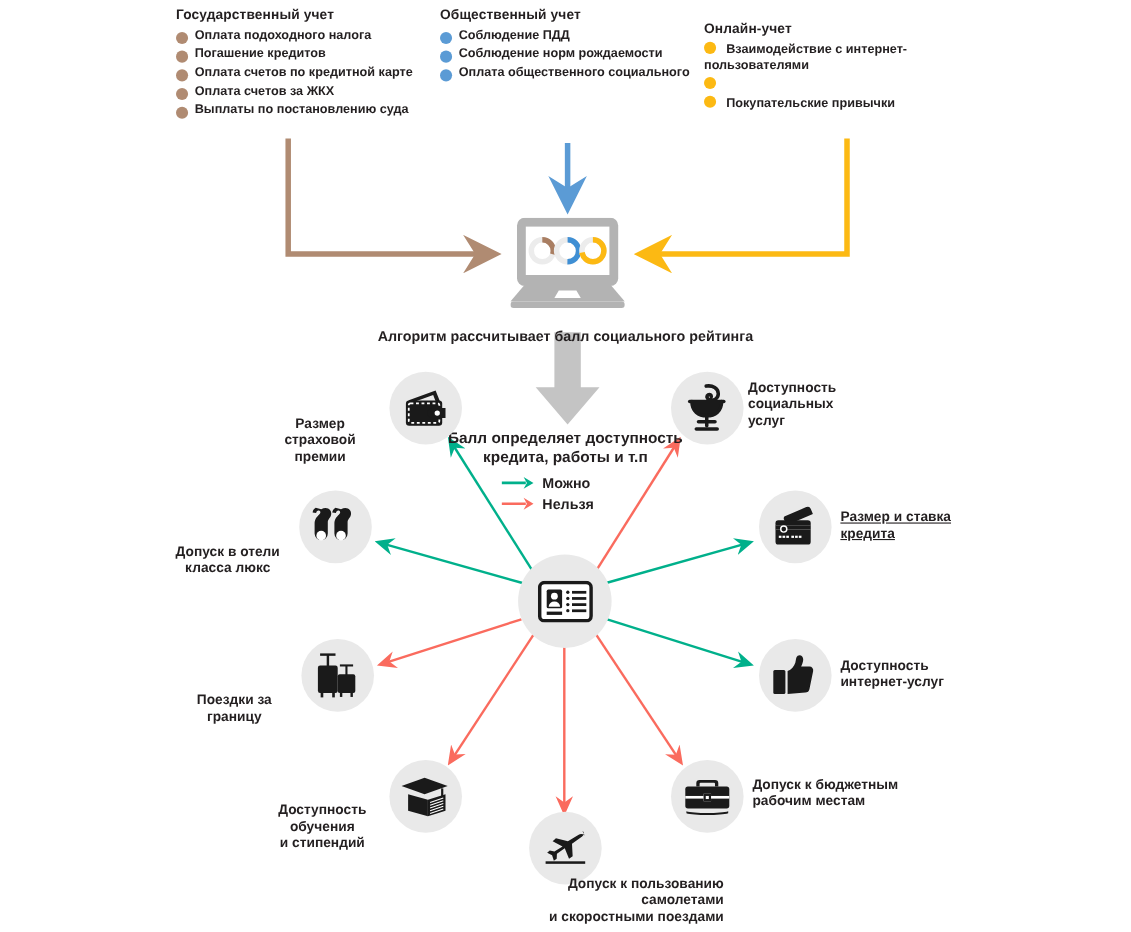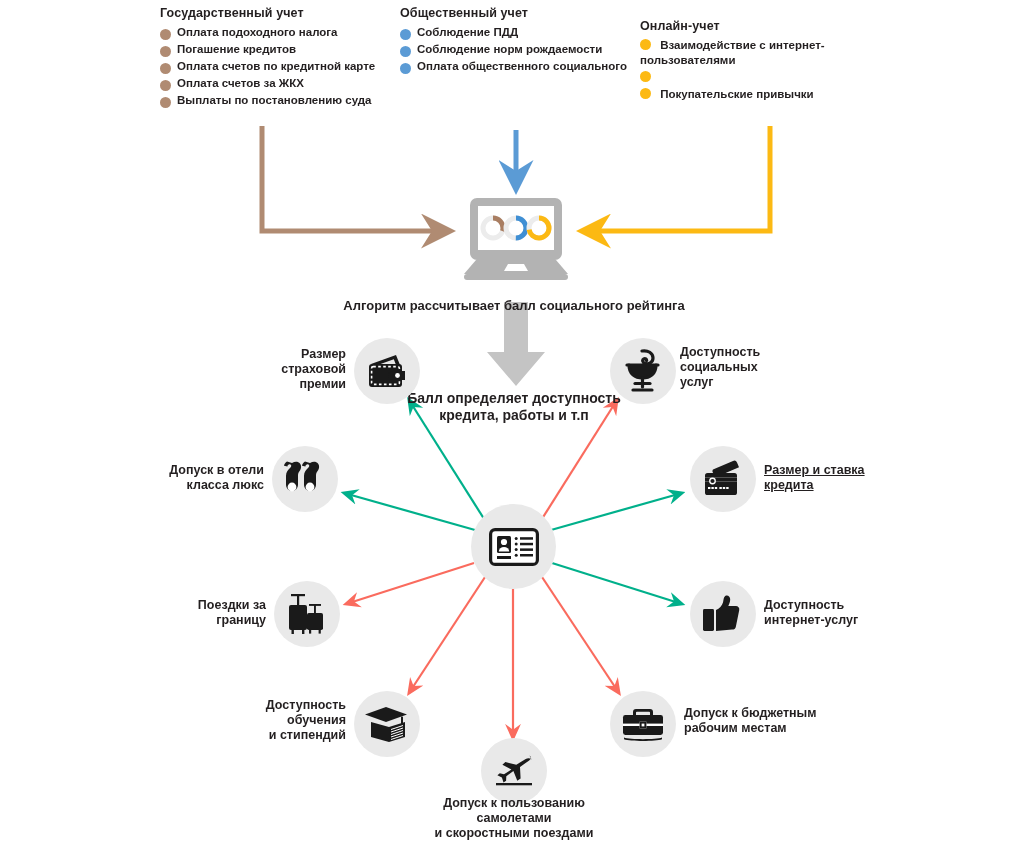--- a/index.html
+++ b/index.html
@@ -56,21 +56,21 @@
   .node{position:absolute;}
   .node-circle{
     position:absolute;border-radius:50%;background:#e9e9e9;
     display:flex;align-items:center;justify-content:center;
   }
   .node-label{
     position:absolute;font-size:12.5px;line-height:15px;
     font-weight:bold;color:#231f20;white-space:pre-line;
   }
   .node-label.right{text-align:left;}
-  .node-label.left{text-align:right;}
+  .node-label.left{text-align:center;margin-top:31px;}
   .node-label.center{text-align:center;}
   svg{display:block;}
 </style>
 </head>
 <body>
 
 <div id="stage">
 
   <svg id="wires" viewBox="0 0 1028 847">
     <defs>
@@ -192,20 +192,40 @@
       <rect x="0" y="76" width="104" height="6" rx="3" fill="#b3b3b3"></rect>
     </svg>
   </div>
 
   <div class="algo-caption">Алгоритм рассчитывает балл социального рейтинга</div>
 
   <div class="score-caption">Балл определяет
 доступность кредита,
 работы и т.п</div>
 
+  <div class="key">
+    <div class="key-row">
+      <span class="key-arrow">
+        <svg width="30" height="14" viewBox="0 0 30 14">
+          <path d="M0,7 L22,7" stroke="#00b08b" stroke-width="2.4" fill="none"></path>
+          <path d="M20,1.6 L29,7 L20,12.4 L23,7 Z" fill="#00b08b"></path>
+        </svg>
+      </span>
+      <span class="key-label">Можно</span>
+    </div>
+    <div class="key-row">
+      <span class="key-arrow">
+        <svg width="30" height="14" viewBox="0 0 30 14">
+          <path d="M0,7 L22,7" stroke="#fa6b5e" stroke-width="2.4" fill="none"></path>
+          <path d="M20,1.6 L29,7 L20,12.4 L23,7 Z" fill="#fa6b5e"></path>
+        </svg>
+      </span>
+      <span class="key-label">Нельзя</span>
+    </div>
+  </div>
 
   <div class="node">
     <div class="node-circle" style="left:471px;top:504px;width:85px;height:85px;">
       <span>
         <svg width="50" height="38" viewBox="0 0 50 38">
           <rect x="1.6" y="1.6" width="46.8" height="34.8" rx="4.5" fill="#ffffff" stroke="#1a1a1a" stroke-width="3.2"></rect>
           <rect x="8" y="8" width="14" height="17" rx="1.5" fill="#1a1a1a"></rect>
           <circle cx="15" cy="14" r="3.1" fill="#ffffff"></circle>
           <path d="M9.8,23.5 a5.2,4.6 0 0 1 10.4,0 z" fill="#ffffff"></path>
           <rect x="8" y="28" width="14" height="3" fill="#1a1a1a"></rect>
@@ -305,21 +325,21 @@
     <div class="node-circle" style="left:481px;top:738px;width:66px;height:66px;">
       <span>
         <svg width="44" height="38" viewBox="0 0 44 38">
           <g fill="#1a1a1a">
             <path d="M38.5,3.5 c1.8,1.1 1.8,3.4 -0.3,4.9 L29,15 l0.6,11.4 l-3.3,2.3 l-3.9,-9.6 l-7.1,5.1 l-0.2,4.5 l-2.6,1.8 l-1.6,-4.9 l-4.5,-2.4 l2.4,-2 l4.2,1 l7.4,-4.7 l-9,-4.8 l3,-2.6 l10.9,2.6 l9.4,-5.6 c2,-1.2 4,-1.1 5.8,0.4 z" transform="translate(-1,0)"></path>
             <rect x="4" y="31" width="36" height="2.3"></rect>
           </g>
         </svg>
       </span>
     </div>
-    <div class="node-label center" style="left:394px;top:796px;width:240px;">Допуск к пользованию
+    <div class="node-label center" style="left:418px;top:796px;width:240px;text-align:right;">Допуск к пользованию
 самолетами
 и скоростными поездами</div>
   </div>
 
   <div class="node">
     <div class="node-circle" style="left:610px;top:691px;width:66px;height:66px;">
       <span>
         <svg width="44" height="36" viewBox="0 0 44 36">
           <g fill="#1a1a1a">
             <path d="M15,3 L29,3 a3,3 0 0 1 3,3 l0,3 l-3,0 l0,-2.4 a0.9,0.9 0 0 0 -0.9,-0.9 l-12.2,0 a0.9,0.9 0 0 0 -0.9,0.9 l0,2.4 l-3,0 l0,-3 a3,3 0 0 1 3,-3 z"></path>

